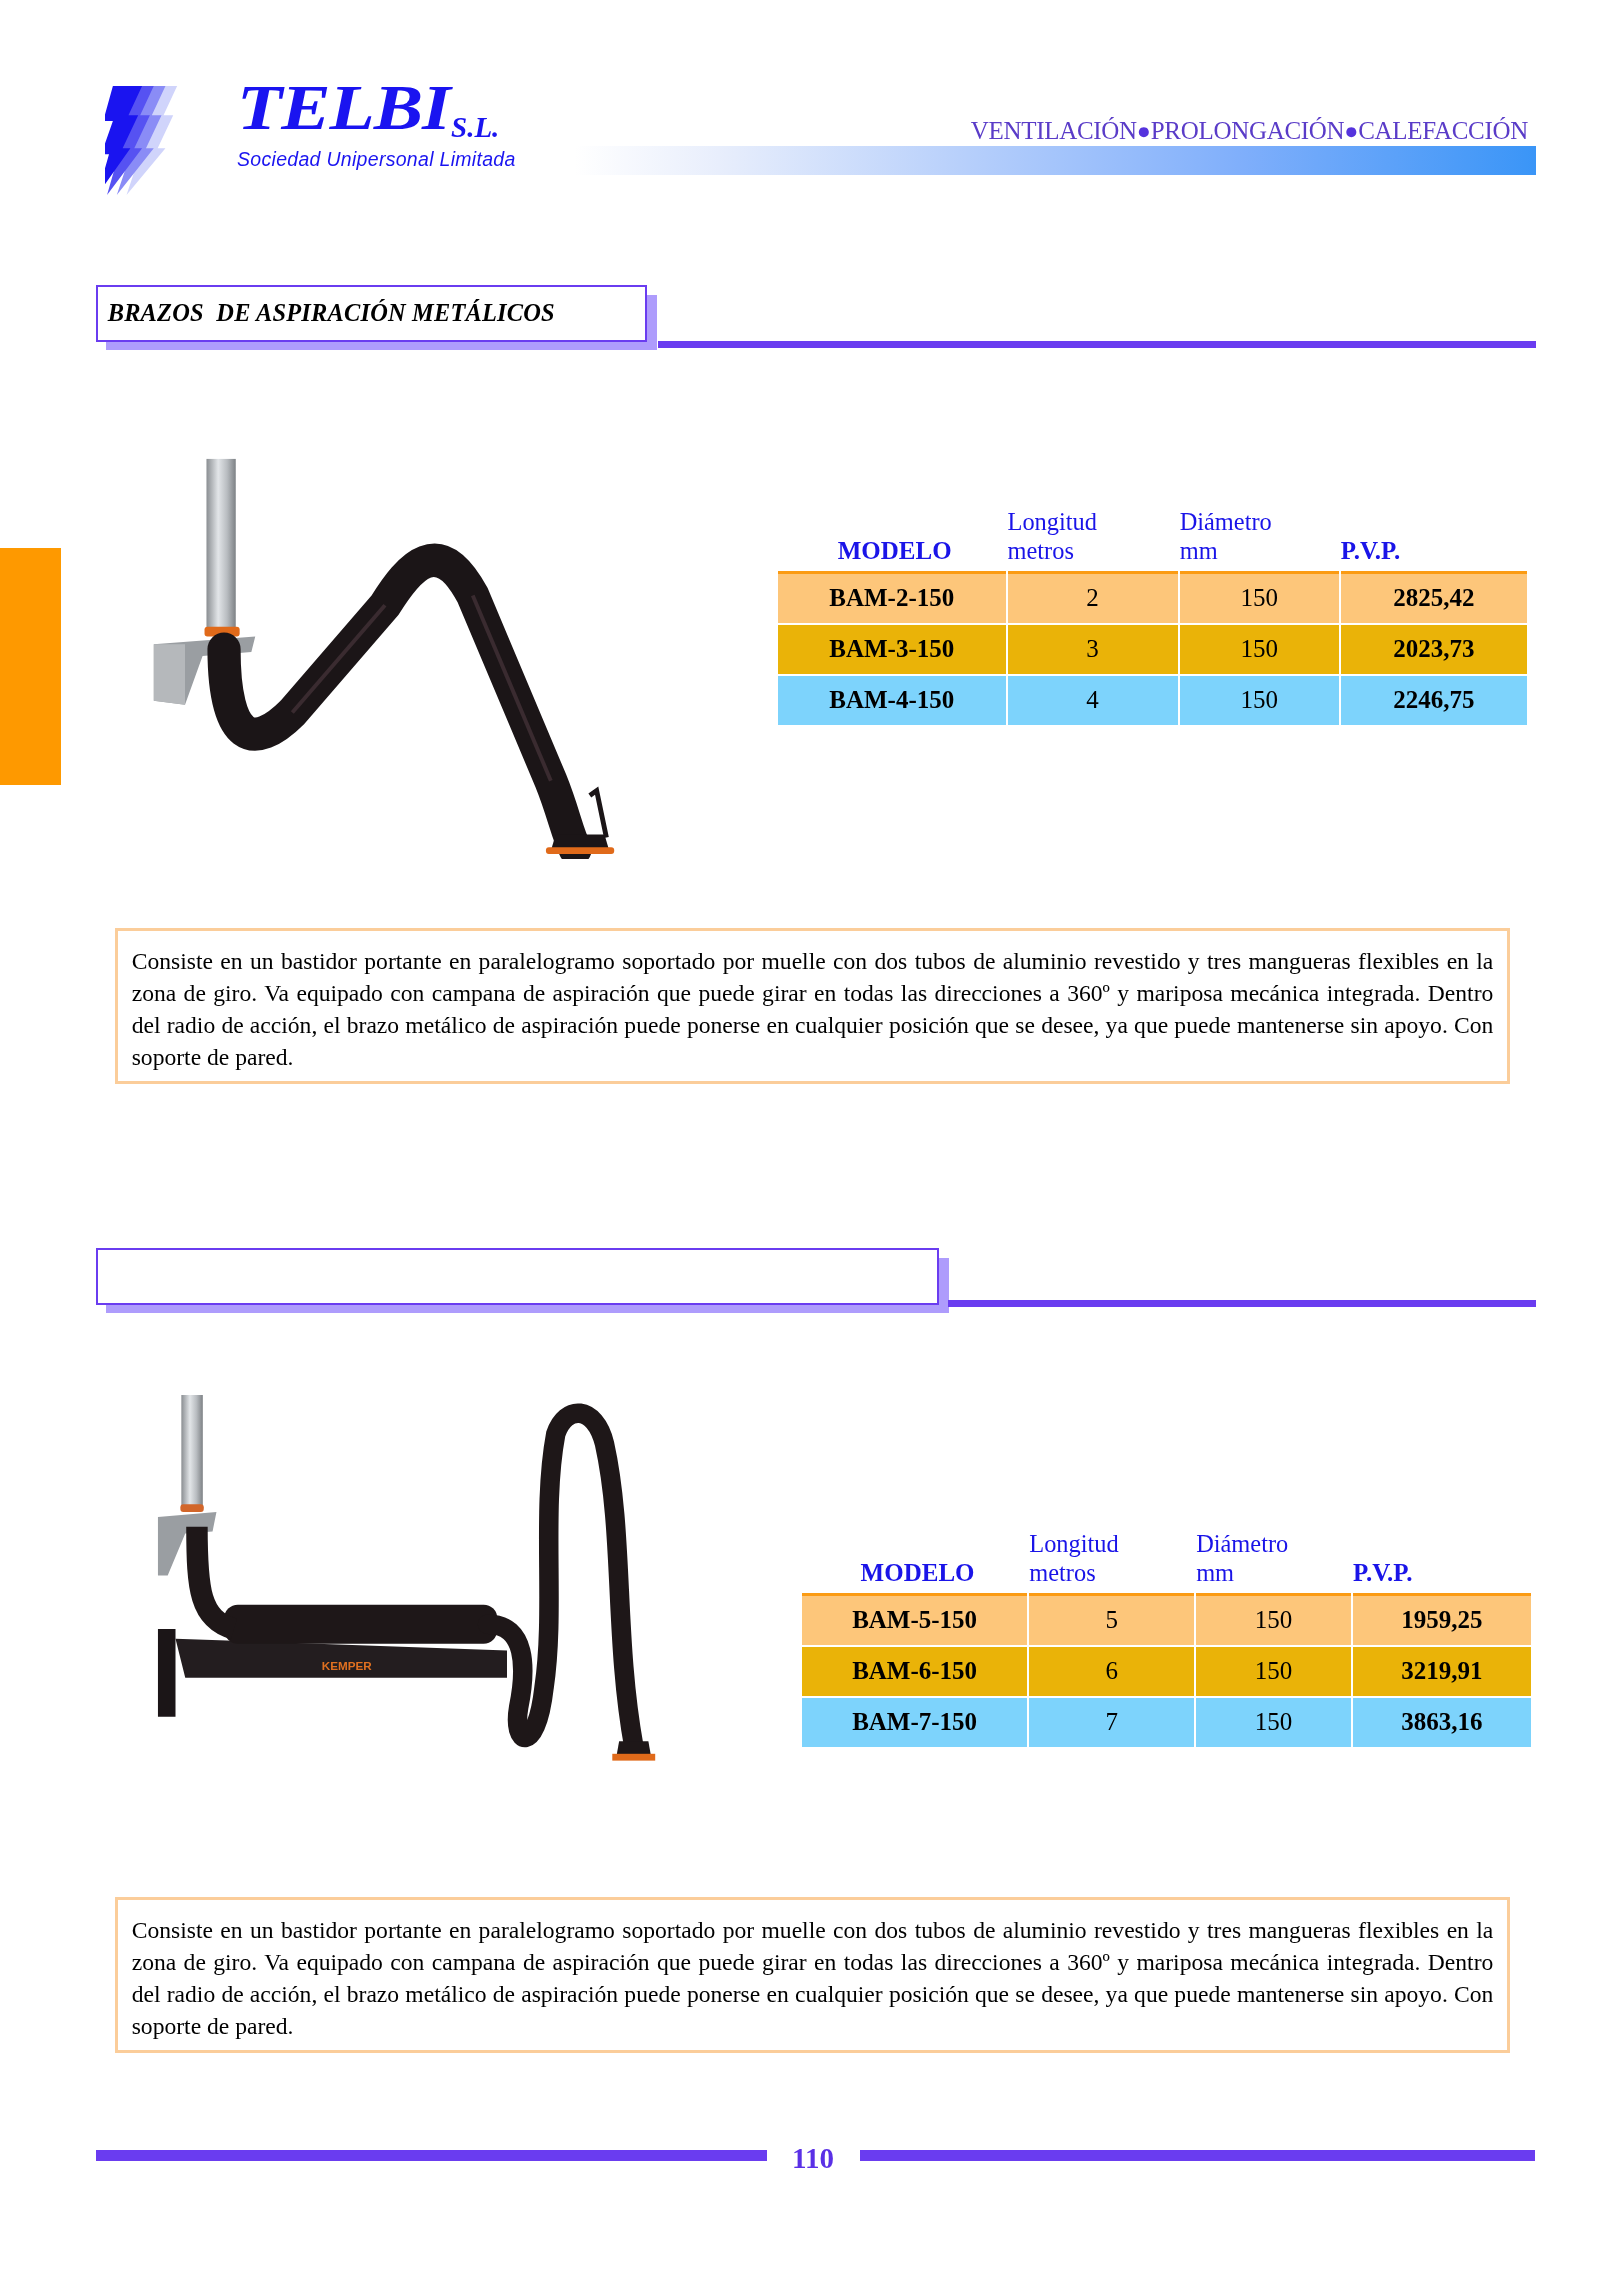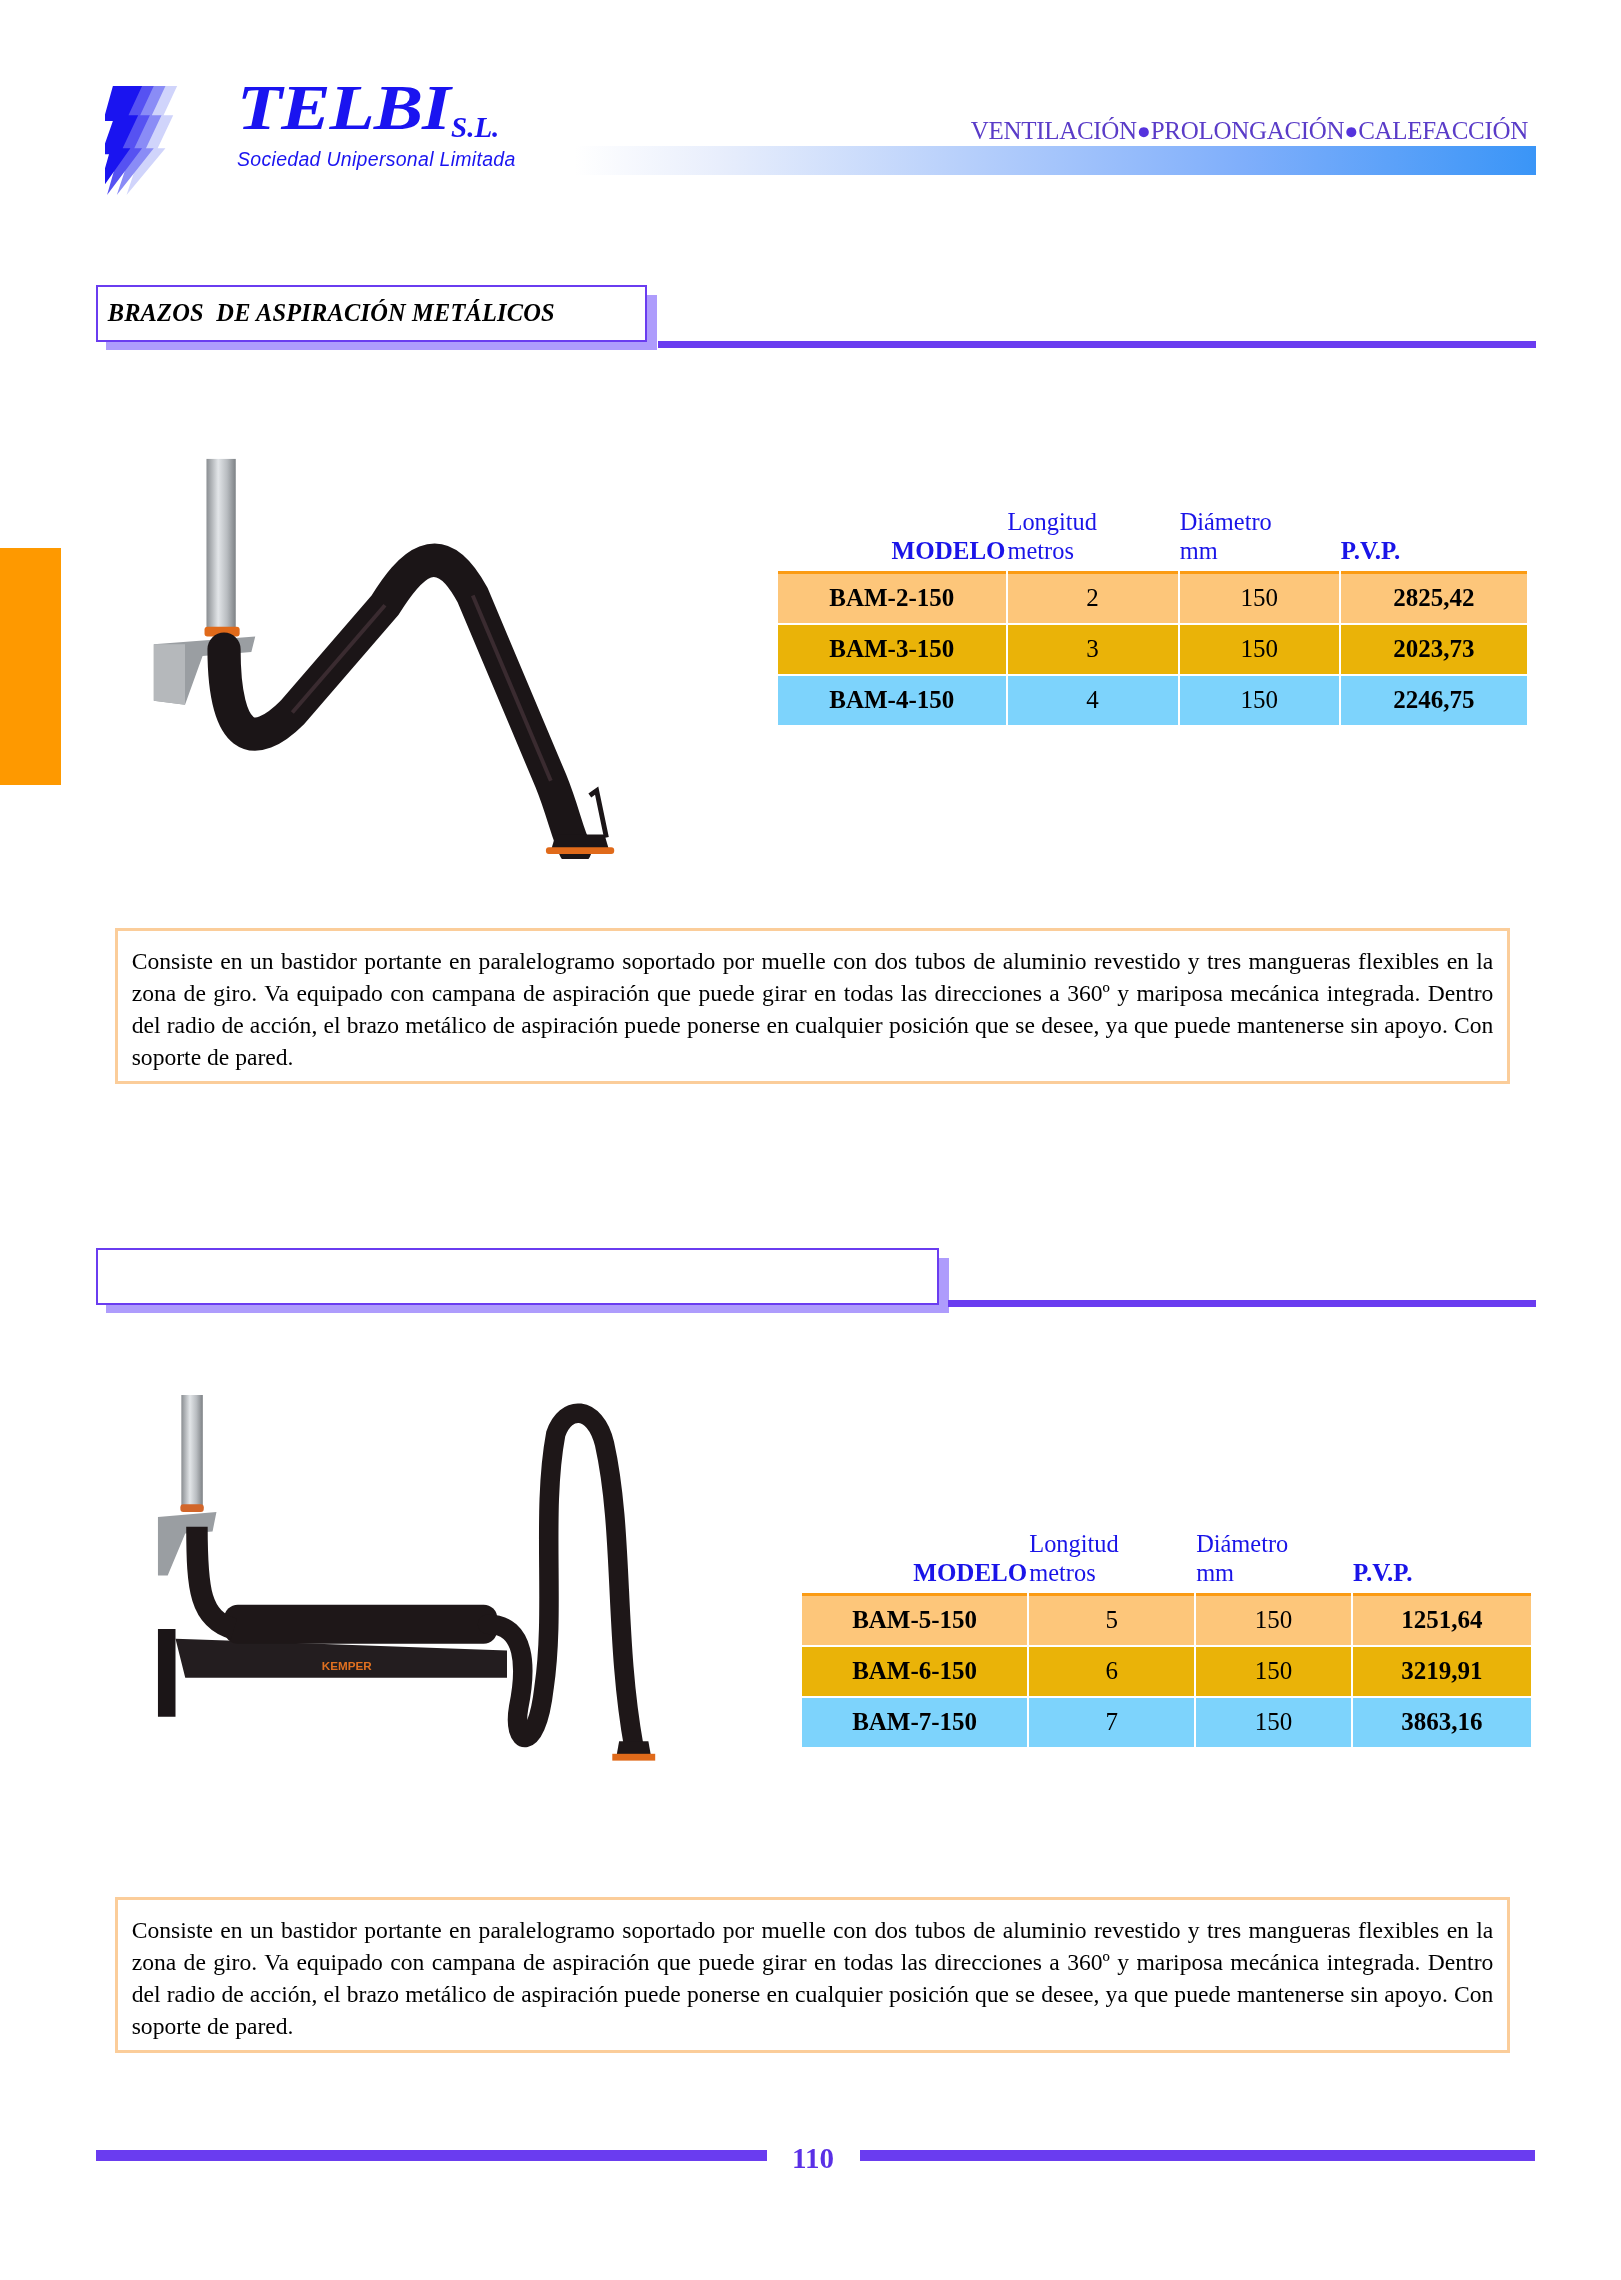--- a/index.html
+++ b/index.html
@@ -33,21 +33,21 @@
                         border: 2.9px solid #6a3cf0; box-sizing: border-box; }
   .section-title .text { position: absolute; left: 11.7px; top: 13.7px; font-style: italic; font-weight: 700;
                          font-size: 24.4px; letter-spacing: 0.2px; white-space: nowrap; }
   .section-line { position: absolute; height: 6.8px; background: #6a3cf0; right: 86px; }
 
   
   .ptable { position: absolute; border-collapse: separate; border-spacing: 2.9px 0; }
   .ptable th { color: #1a14e8; font-weight: 400; font-size: 24.4px; line-height: 29px; vertical-align: bottom;
                text-align: left; padding: 0 0 5.9px 0; }
   .ptable th.bold { font-weight: 700; font-size: 25px; }
-  .ptable th.left { text-align: right; }
+  .ptable th.left { text-align: center; }
   .ptable td { height: 49px; text-align: center; font-size: 25px; padding: 0; border-bottom: 2.9px solid #fff; }
   .ptable tr.r0 td { background: #fdc67a; border-top: 3.9px solid #fb9b13; }
   .ptable tr.r1 td { background: #eab308; }
   .ptable tr.r2 td { background: #7dd3fc; }
   .ptable td.b { font-weight: 700; }
 
   
   .desc { position: absolute; left: 115px; width: 1395px; border: 3.9px solid #fbcd9a; box-sizing: border-box;
           background: #fff; padding: 13.7px 13.7px 13.7px 13.7px; font-size: 23.6px; line-height: 32px;
           text-align: justify; hyphens: manual; }
@@ -191,21 +191,21 @@
       <th><span>Longitud</span><br><span>metros</span></th>
       <th><span>Diámetro</span><br><span>mm</span></th>
       <th class="bold">P.V.P.</th>
     </tr>
   </thead>
   <tbody>
     <tr class="r0">
       <td class="b">BAM-5-150</td>
       <td>5</td>
       <td>150</td>
-      <td class="b">1251,64</td>
+      <td class="b">1959,25</td>
     </tr>
     <tr class="r1">
       <td class="b">BAM-6-150</td>
       <td>6</td>
       <td>150</td>
       <td class="b">3219,91</td>
     </tr>
     <tr class="r2">
       <td class="b">BAM-7-150</td>
       <td>7</td>

